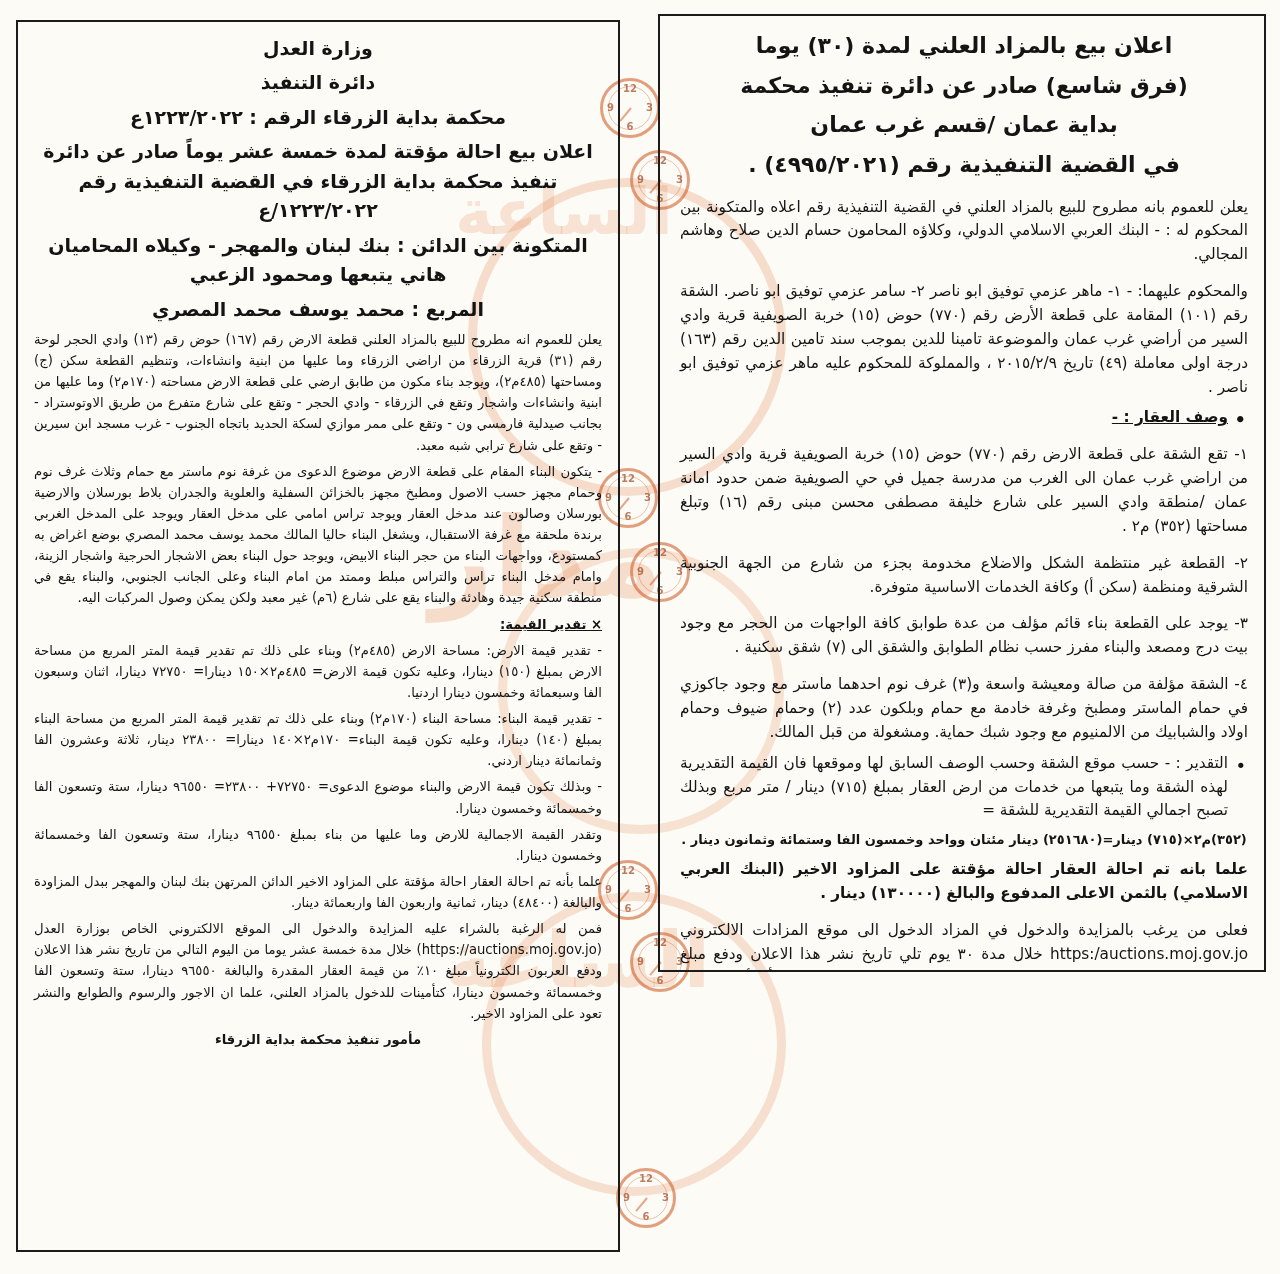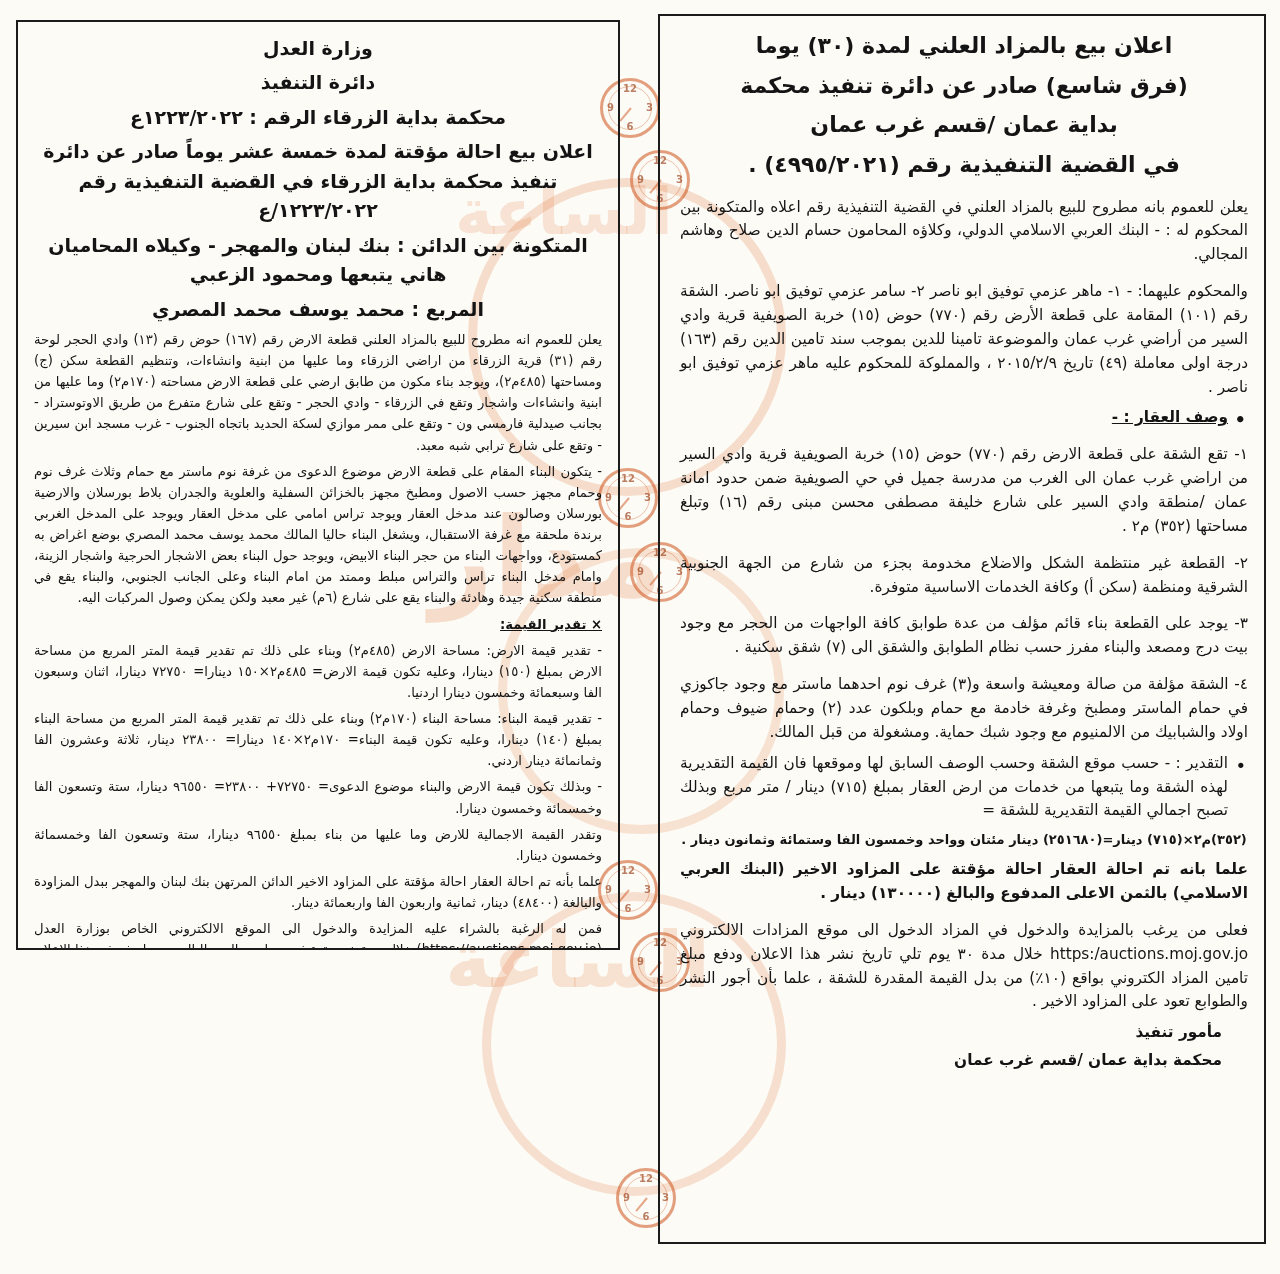--- a/index.html
+++ b/index.html
@@ -36,22 +36,22 @@
   .c7{left:616px;top:1168px;}
   
   .col{
     position:absolute;z-index:1;box-sizing:border-box;
     border:2px solid #1b1b1b;
     padding:12px 16px;
     overflow:hidden;
     background:transparent;
     text-align:justify;
   }
-  .col-left{left:16px;top:20px;width:604px;height:930px;font-size:13.2px;line-height:1.6;}
-  .col-right{left:658px;top:14px;width:608px;height:1230px;font-size:15.3px;line-height:1.56;padding-left:20px;}
+  .col-left{left:16px;top:20px;width:604px;height:1232px;font-size:13.2px;line-height:1.6;}
+  .col-right{left:658px;top:14px;width:608px;height:958px;font-size:15.3px;line-height:1.56;padding-left:20px;}
   .blk{margin:0 0 7px;}
   .col-left .blk{margin:0 0 5px;}
   
   .h1{font-weight:bold;text-align:center;font-size:19px;line-height:1.55;margin-bottom:3px;}
   .h1lg{font-weight:bold;text-align:center;font-size:22px;line-height:1.62;margin-bottom:4px;}
   .p{text-align:justify;margin-top:13px;}
   .pb{text-align:justify;font-weight:bold;}
   .ulh{font-weight:bold;text-decoration:underline;}
   .bul-ulh{font-weight:bold;text-decoration:underline;position:relative;padding-right:20px;}
   .bul-ulh::before{content:"\2022";position:absolute;right:2px;top:0;font-size:18px;text-decoration:none;}

